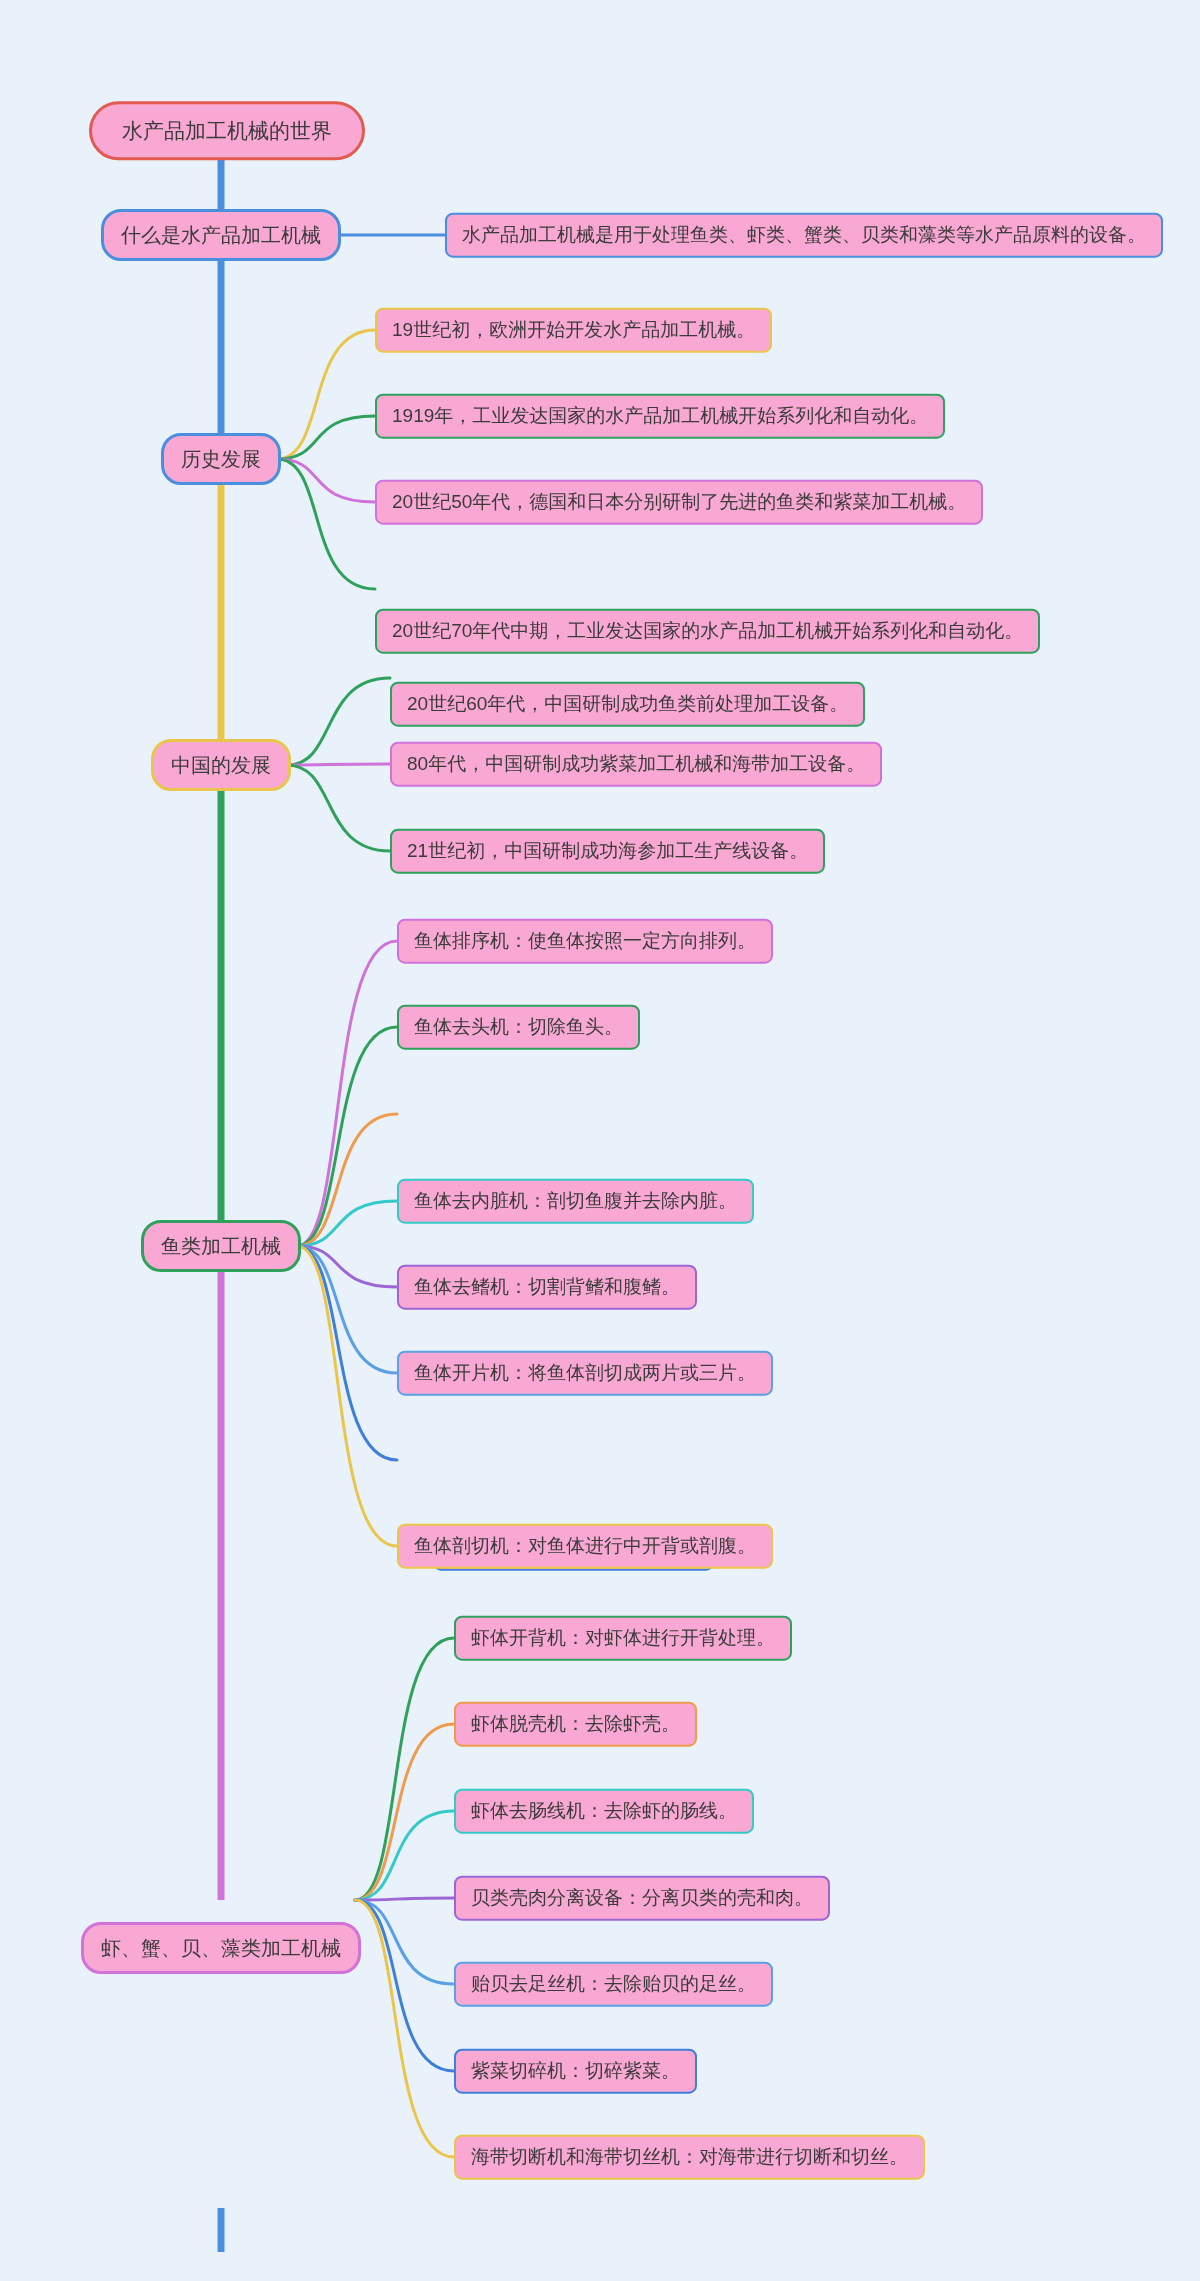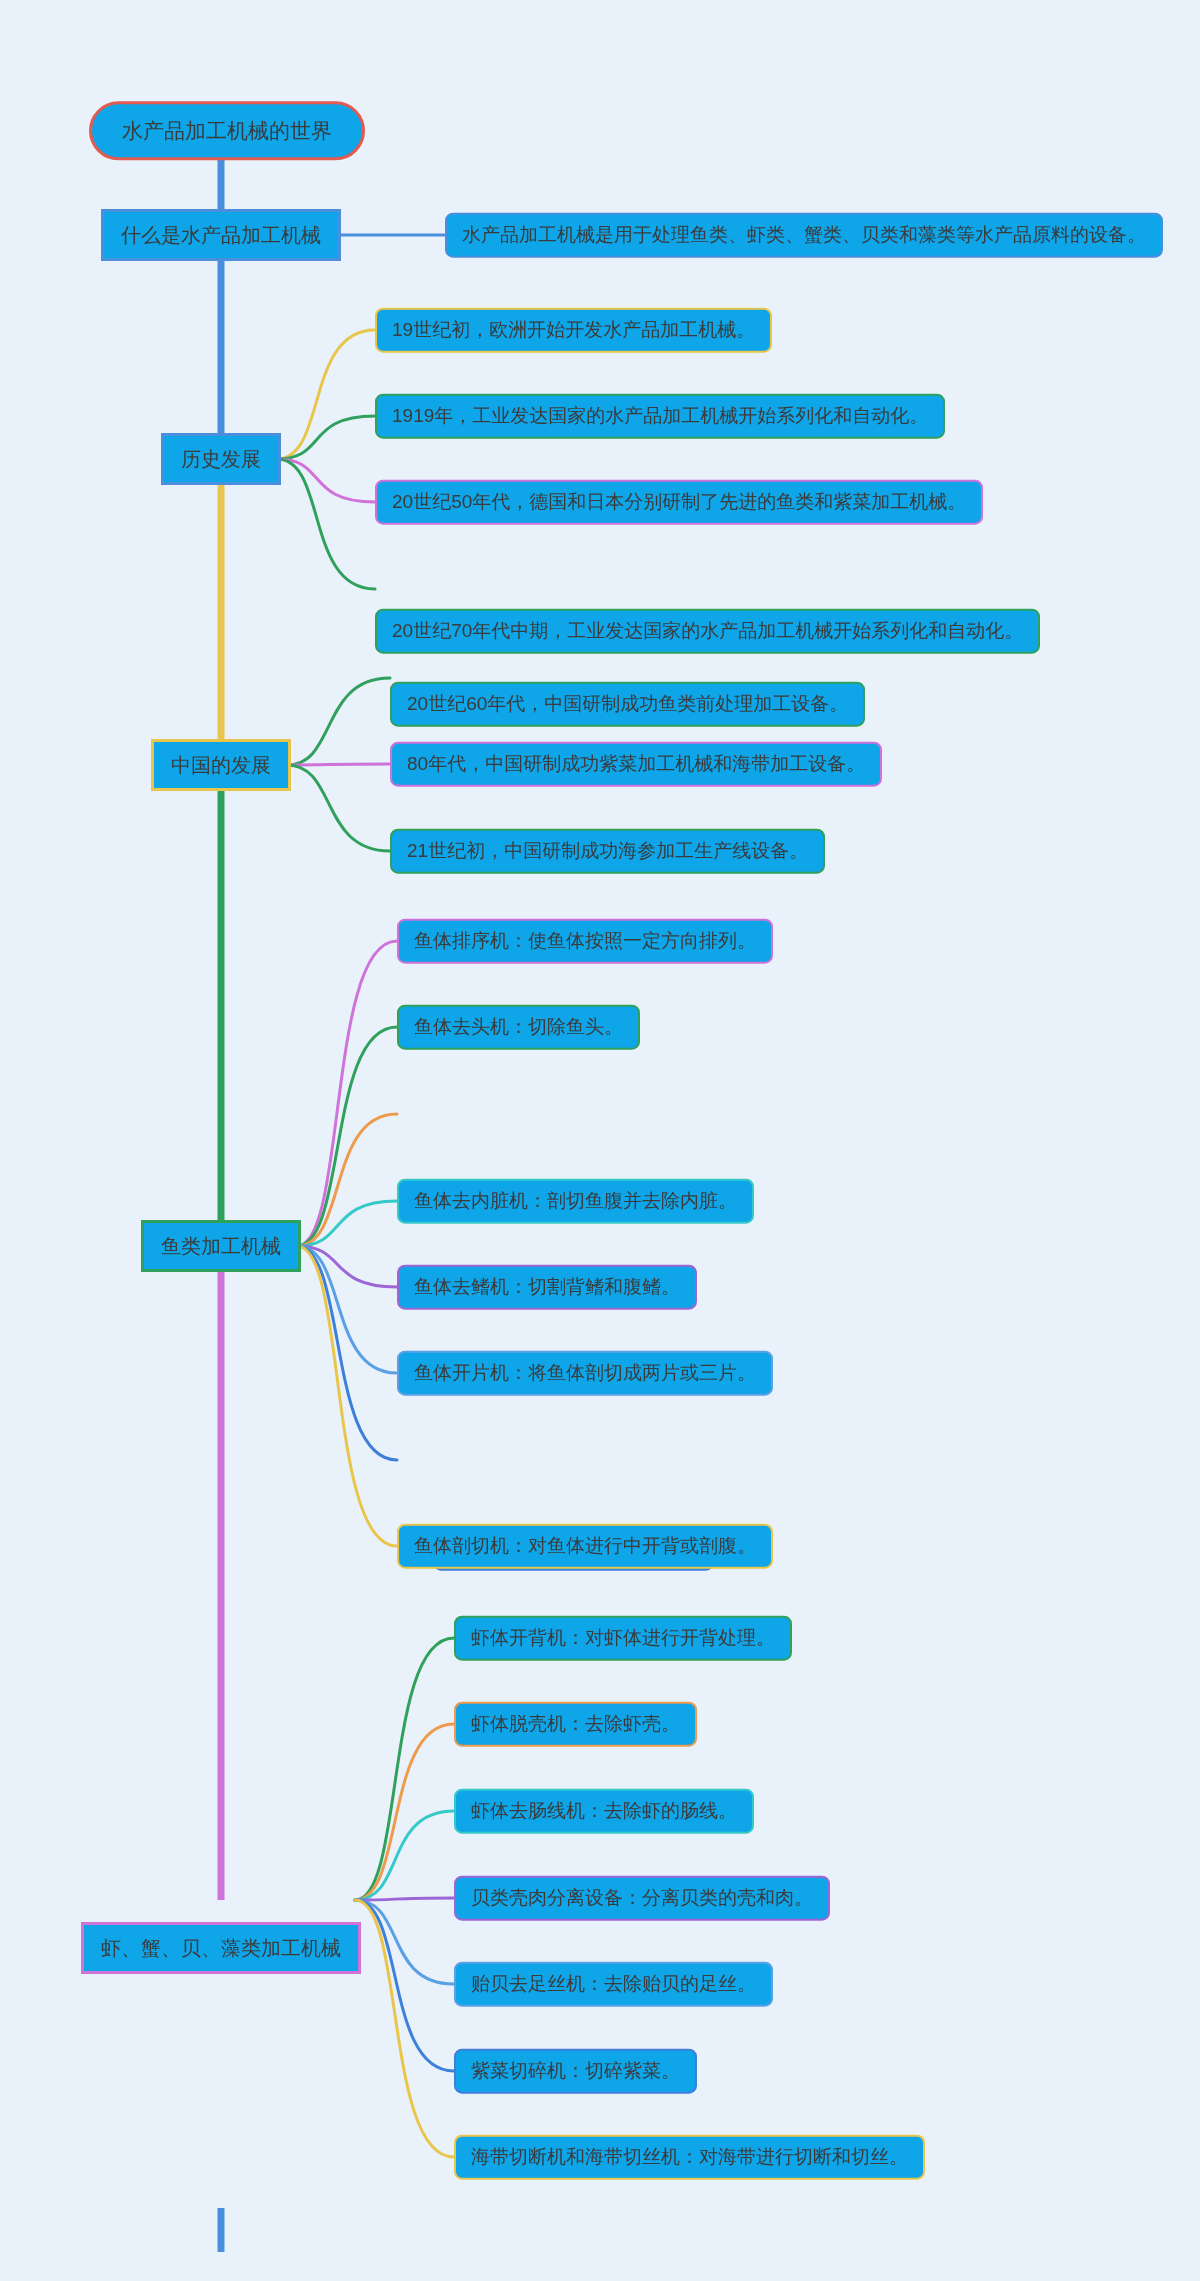--- a/index.html
+++ b/index.html
@@ -2,34 +2,34 @@
 <html><head>
 <meta charset="utf-8">
 <style>
   html,body{margin:0;padding:0;}
   body{background:#e9f2fa;font-family:"Liberation Sans","DejaVu Sans",sans-serif;}
   .canvas{position:relative;width:1200px;height:2281px;background:#e9f2fa;overflow:hidden;}
   .wires{position:absolute;left:0;top:0;width:1200px;height:2281px;}
   .node{
     position:absolute;
     transform:translateY(-50%);
-    background:#0ea5e9;
+    background:#f9a8d4;
     border:2.5px solid #888;
     border-radius:8px;
     padding:8px 15px;
     font-size:19px;
     line-height:1.3;
     color:#3b3b3b;
     white-space:nowrap;
     box-sizing:border-box;
   }
   .branch{
     transform:translate(-50%,-50%);
     border-width:3px;
-    border-radius:0;
+    border-radius:20px;
     padding:10px 17px;
     font-size:20px;
     font-family:Liberation Serif, serif;
   }
   .root{
     transform:translate(-50%,-50%);
     border-width:3px;
     border-radius:34px;
     padding:13px 30px;
     font-size:21px;

